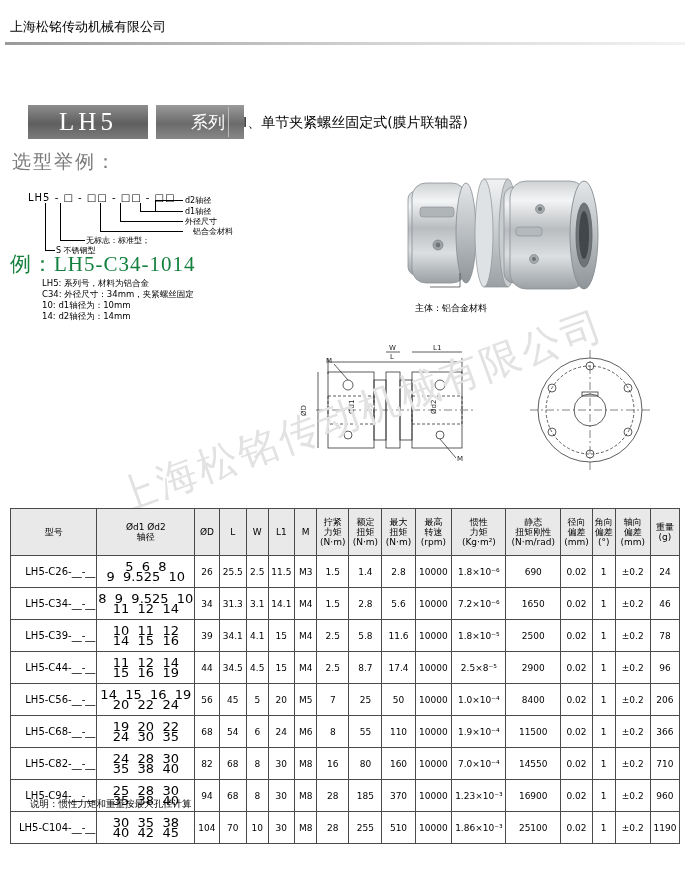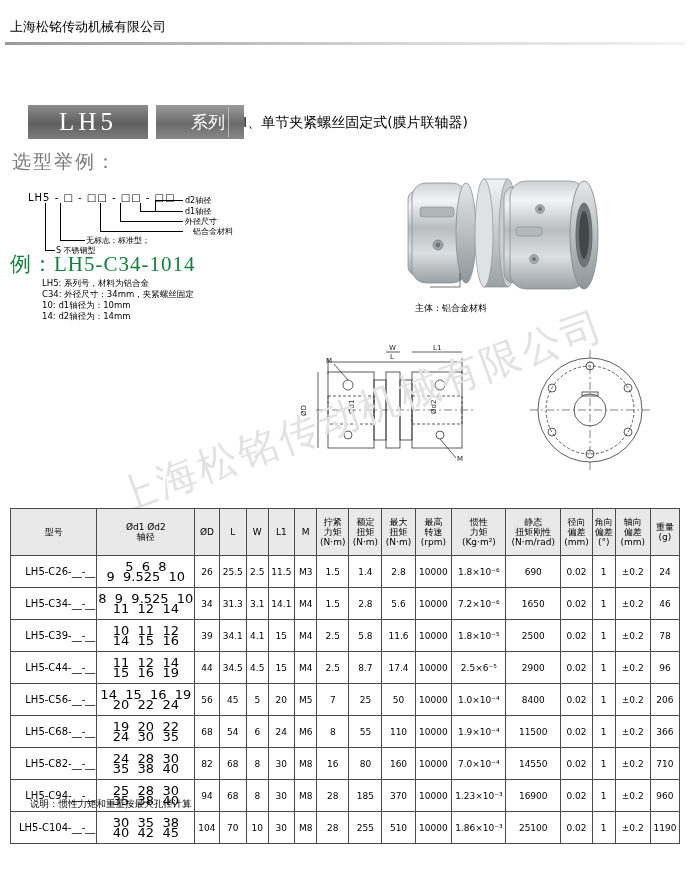--- a/index.html
+++ b/index.html
@@ -364,21 +364,21 @@
           <td class="bore">11&nbsp;&nbsp;12&nbsp;&nbsp;14<br>15&nbsp;&nbsp;16&nbsp;&nbsp;19</td>
           <td>44</td>
           <td>34.5</td>
           <td>4.5</td>
           <td>15</td>
           <td>M4</td>
           <td>2.5</td>
           <td>8.7</td>
           <td>17.4</td>
           <td>10000</td>
-          <td>2.5×6⁻⁵</td>
+          <td>2.5×8⁻⁵</td>
           <td>2900</td>
           <td>0.02</td>
           <td>1</td>
           <td>±0.2</td>
           <td>96</td>
         </tr>
         <tr>
           <td class="model">LH5-C56-__-__</td>
           <td class="bore">14&nbsp;&nbsp;15&nbsp;&nbsp;16&nbsp;&nbsp;19<br>20&nbsp;&nbsp;22&nbsp;&nbsp;24</td>
           <td>56</td>

